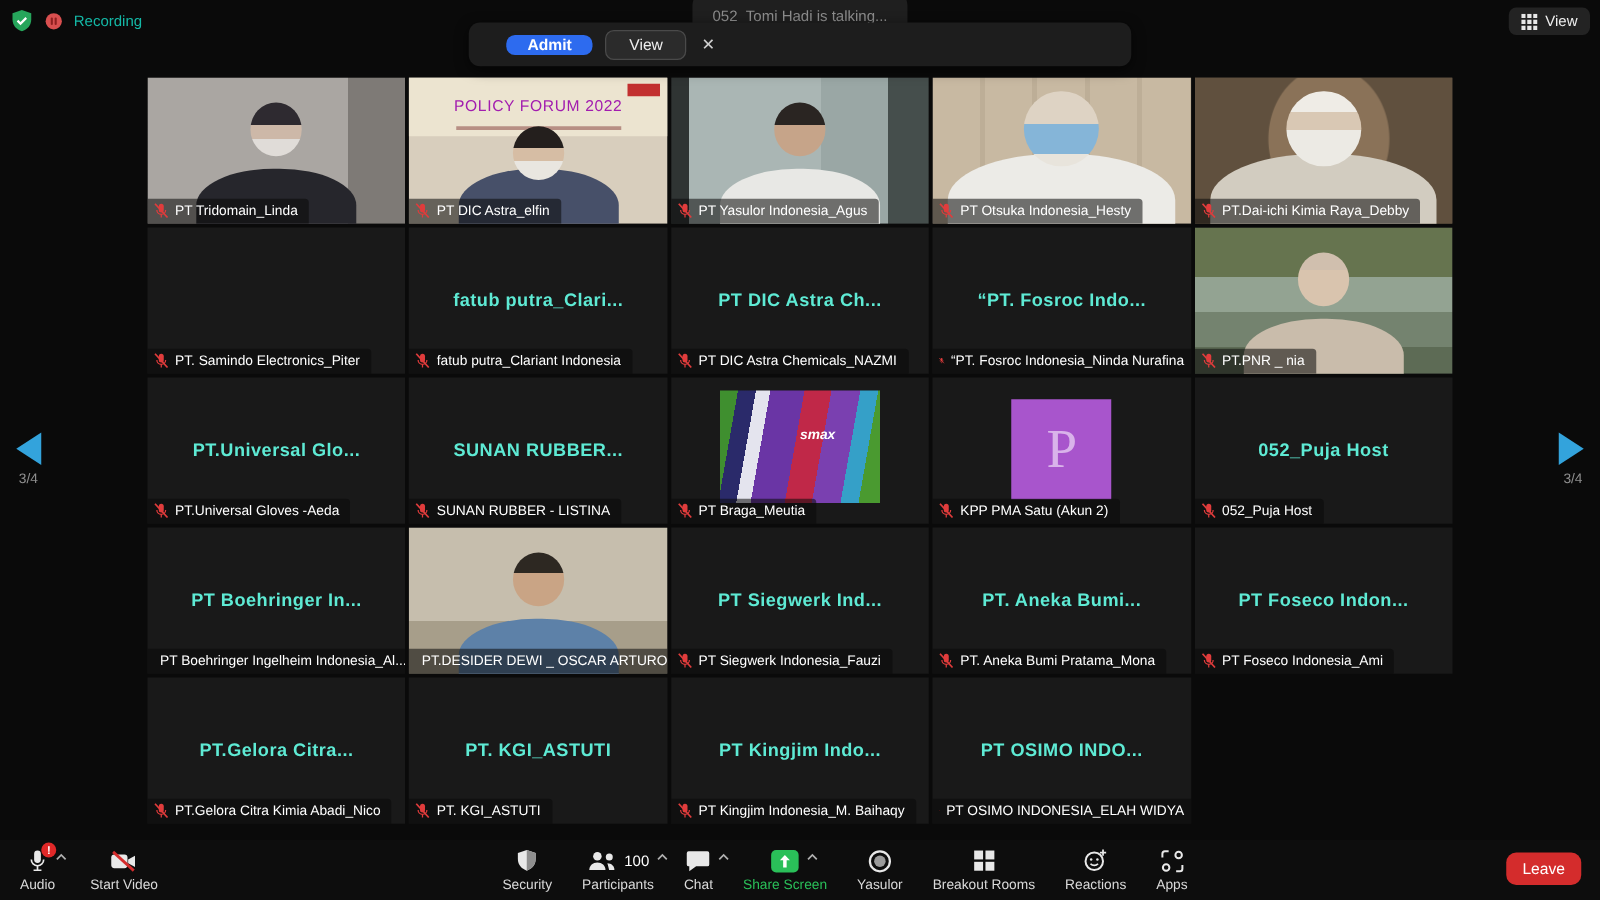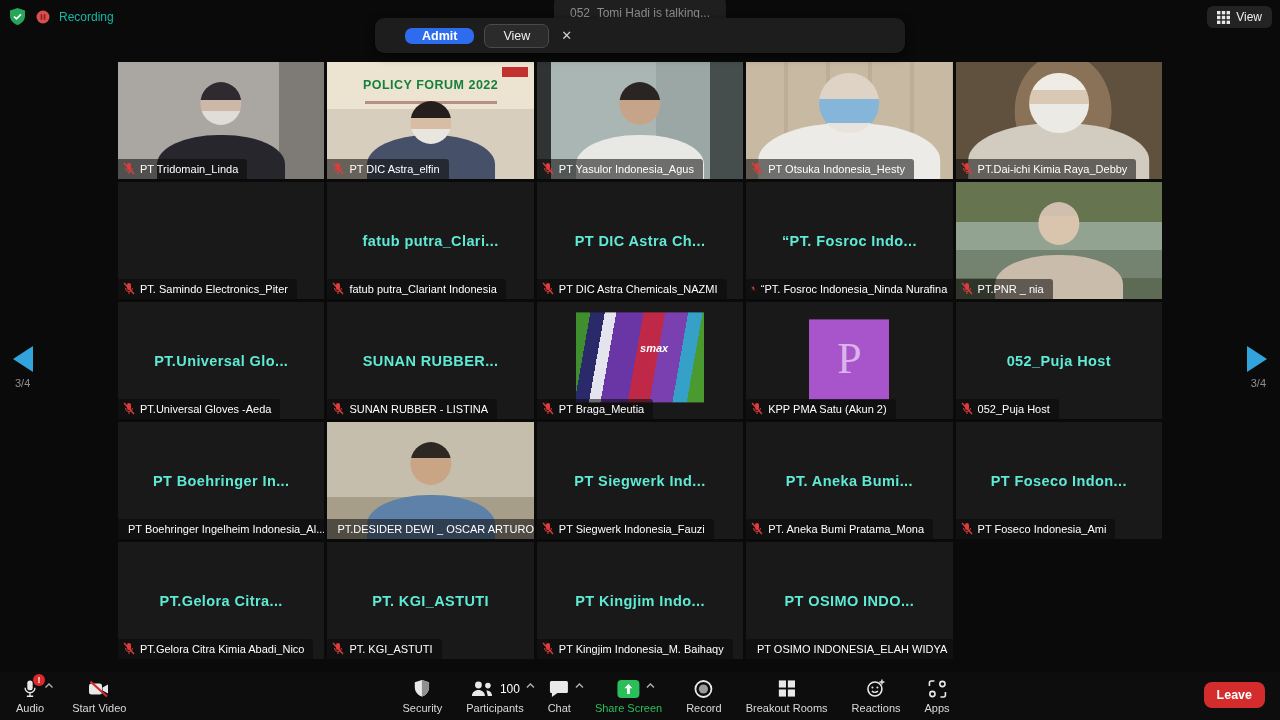--- a/index.html
+++ b/index.html
@@ -53,21 +53,21 @@
   .big-person::before{width:88%;height:66%;bottom:-18%;}
   .s1{background:radial-gradient(circle 45px at 9% 80%,#5d4a66 0 60%,transparent 61%),
       linear-gradient(100deg,#6e6468 0%,#8a8078 45%,#403a36 100%);
       --head:linear-gradient(180deg,#cfc3b4 0 32%,#d9cec2 32% 62%,#e8e4dc 62%);--body:#bdb2a0;}
   .s2{background:linear-gradient(90deg,#aaa6a2 0 78%,#7e7a76 78%);
       --head:linear-gradient(180deg,#2e2a30 0 42%,#cdb8a8 42% 68%,#e0dcd8 68%);--body:#26262c;}
   .s3{background:linear-gradient(180deg,#e6ddca 0 38%,#d8cebd 38%);
       --head:linear-gradient(180deg,#241f1d 0 40%,#d6bda4 40% 64%,#e9e6e0 64%);--body:#475069;}
   .s3.has-person::after{top:33%;}
   .forum-banner{position:absolute;top:0;left:0;right:0;height:40%;background:#ece4d0;
-    color:#15803d;font-weight:bold;font-size:12.5px;letter-spacing:.5px;
+    color:#a21caf;font-weight:normal;font-size:12.5px;letter-spacing:.5px;
     display:flex;align-items:center;justify-content:center;}
   .forum-banner::after{content:"";position:absolute;right:6px;top:5px;width:26px;height:10px;background:#c23030;}
   .forum-banner::before{content:"";position:absolute;bottom:5px;left:18%;right:18%;height:3px;background:rgba(120,40,40,.45);}
   .s4{background:linear-gradient(90deg,#2f3433 0 7%,#aab6b4 7% 58%,#9aa7a5 58% 84%,#454e4c 84%);
       --head:linear-gradient(180deg,#2a2522 0 42%,#c6a489 42%);--body:#e8e8e5;}
   .s5{background:repeating-linear-gradient(90deg,#c8b9a2 0 38px,#bdae97 38px 42px);
       --head:linear-gradient(180deg,#ded3c4 0 44%,#85b5d8 44% 84%,#e8e4dc 84%);--body:#ecebe7;}
   .s6{background:radial-gradient(ellipse 80px 95px at 52% 42%,#8a7258 0 60%,#60503e 61%),#5a4a3a;
       --head:linear-gradient(180deg,#efece6 0 28%,#d9c8b4 28% 52%,#eceae4 52%);--body:#d2ccc0;}
   .s11{background:linear-gradient(180deg,#66744f 0 34%,#93a392 34% 58%,#74836f 58% 82%,#5d6b55 82%);
@@ -95,21 +95,21 @@
   .tb-left{position:absolute;left:16px;top:4px;display:flex;gap:28px;}
   .tb-center{position:absolute;left:50%;top:4px;transform:translateX(-50%);margin-left:36px;display:flex;gap:24px;}
   .tb-item{display:flex;flex-direction:column;align-items:center;font-size:11px;color:#dadada;cursor:pointer;}
   .tb-item .ic{height:25px;display:flex;align-items:center;justify-content:center;position:relative;gap:4px;}
   .tb-item .lbl{margin-top:1px;white-space:nowrap;}
   .tb-item.accent .lbl{color:#2abf59;}
   .caret{position:absolute;right:-15px;top:6px;}
   .badge{position:absolute;top:-2px;right:-6px;width:12px;height:12px;background:#e02828;border-radius:50%;
     color:#fff;font-size:9px;font-weight:bold;display:flex;align-items:center;justify-content:center;}
   .count{font-size:12px;color:#fff;}
-  .leave-btn{position:absolute;right:15px;top:10px;background:#d42c2c;color:#fff;font-weight:bold;
+  .leave-btn{position:absolute;right:15px;top:10px;background:#d42c2c;color:#fff;font-weight:normal;
     font-size:12.5px;padding:6px 13px;border-radius:8px;cursor:pointer;}
 </style>
 </head>
 <body>
 
 <div class="rec-group">
   <svg width="19" height="20" viewBox="0 0 19 20">
       <path d="M9.5 1 17 3.5v5c0 4.6-3 8.1-7.5 9.5C5 16.6 2 13.1 2 8.5v-5z" fill="#26a55b"></path>
       <path d="M6 9.5l2.4 2.4 4.6-4.6" fill="none" stroke="#fff" stroke-width="1.7"></path>
     </svg>
@@ -561,21 +561,21 @@
       </div>
       <div class="lbl">Share Screen</div>
     </div>
     <div class="tb-item">
       <div class="ic">
           <svg width="20" height="20" viewBox="0 0 20 20">
             <circle cx="10" cy="10" r="8" fill="none" stroke="#e8e8e8" stroke-width="1.8"></circle>
             <circle cx="10" cy="10" r="4.6" fill="#9a9a9a"></circle>
           </svg>
         </div>
-      <div class="lbl">Record</div>
+      <div class="lbl">Yasulor</div>
     </div>
     <div class="tb-item">
       <div class="ic">
           <svg width="19" height="19" viewBox="0 0 20 20">
             <rect x="1.5" y="1.5" width="7.5" height="7.5" fill="#e8e8e8"></rect>
             <rect x="11" y="1.5" width="7.5" height="7.5" fill="#e8e8e8"></rect>
             <rect x="1.5" y="11" width="7.5" height="7.5" fill="#e8e8e8"></rect>
             <rect x="11" y="11" width="7.5" height="7.5" fill="#e8e8e8"></rect>
           </svg>
         </div>

